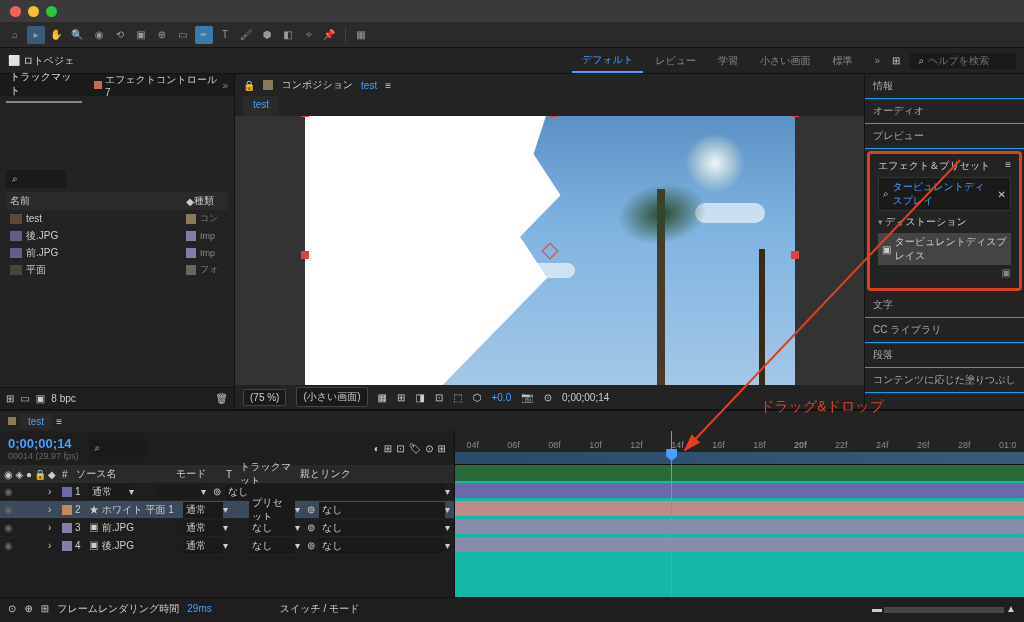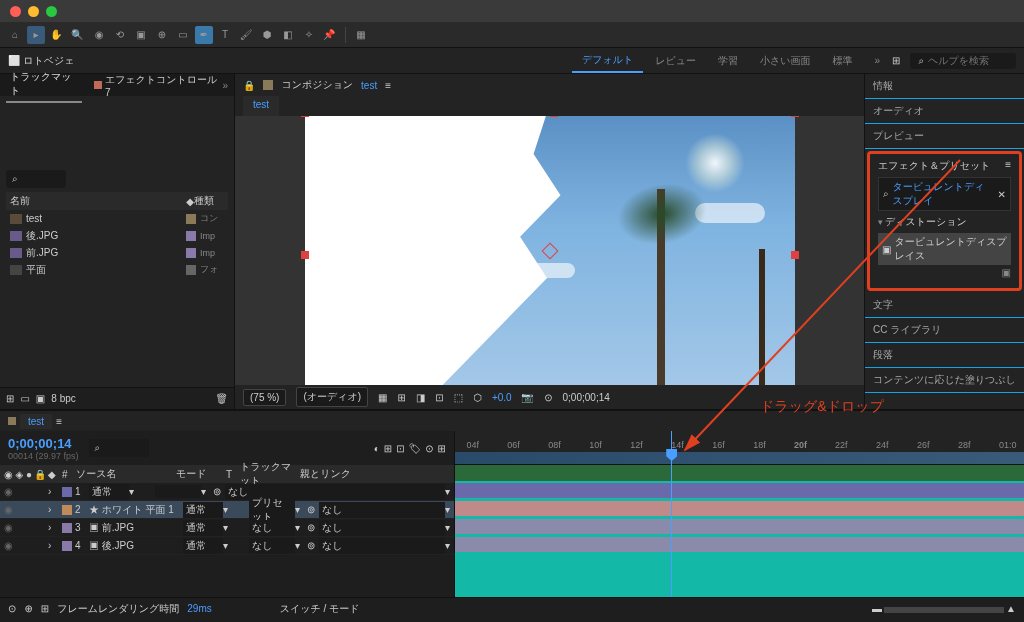--- a/index.html
+++ b/index.html
@@ -206,21 +206,21 @@
         <div class="handle" style="right:-4px;bottom:-4px"></div>
         <div class="handle" style="left:50%;top:-4px"></div>
         <div class="handle" style="left:50%;bottom:-4px"></div>
         <div class="handle" style="left:-4px;top:50%"></div>
         <div class="handle" style="right:-4px;top:50%"></div>
         <div style="position:absolute;left:50%;top:50%;width:12px;height:12px;margin:-6px;border:1px solid #e04040;transform:rotate(45deg)"></div>
       </div>
     </div>
     <div class="viewer-footer">
       <span class="vf-btn">(75 %)</span>
-      <span class="vf-btn">(オーディオ)</span>
+      <span class="vf-btn">(小さい画面)</span>
       <span>▦</span>
       <span>⊞</span>
       <span>◨</span>
       <span>⊡</span>
       <span>⬚</span>
       <span>⬡</span>
       <span style="color:#4a9eff">+0.0</span>
       <span>📷</span>
       <span>⊙</span>
       <span>0;00;00;14</span>

